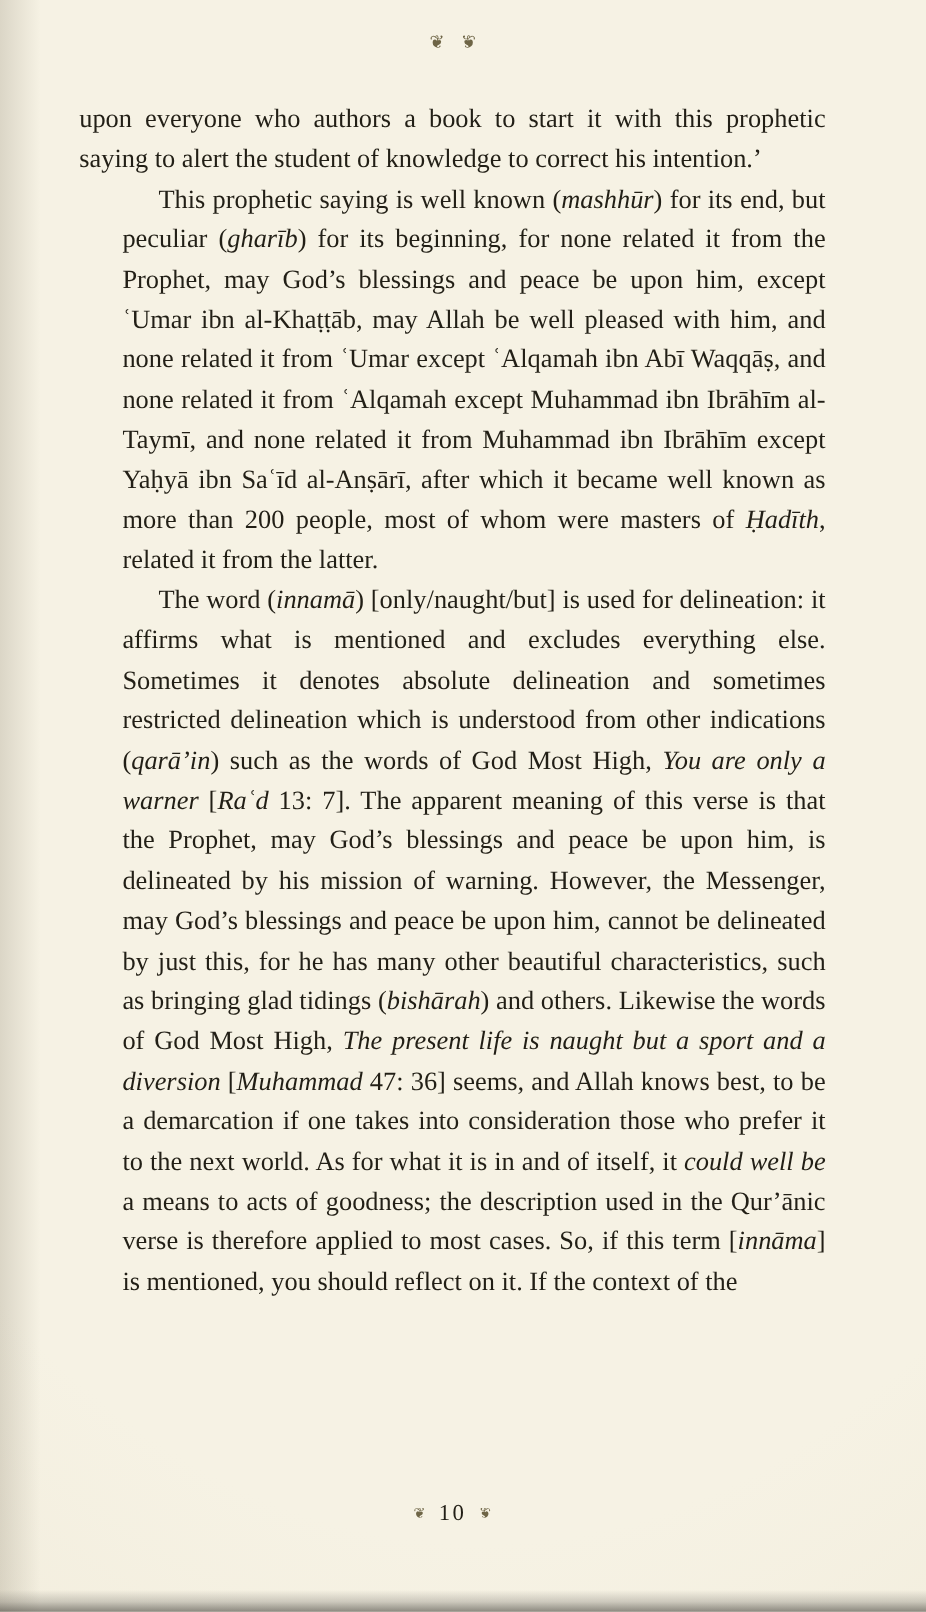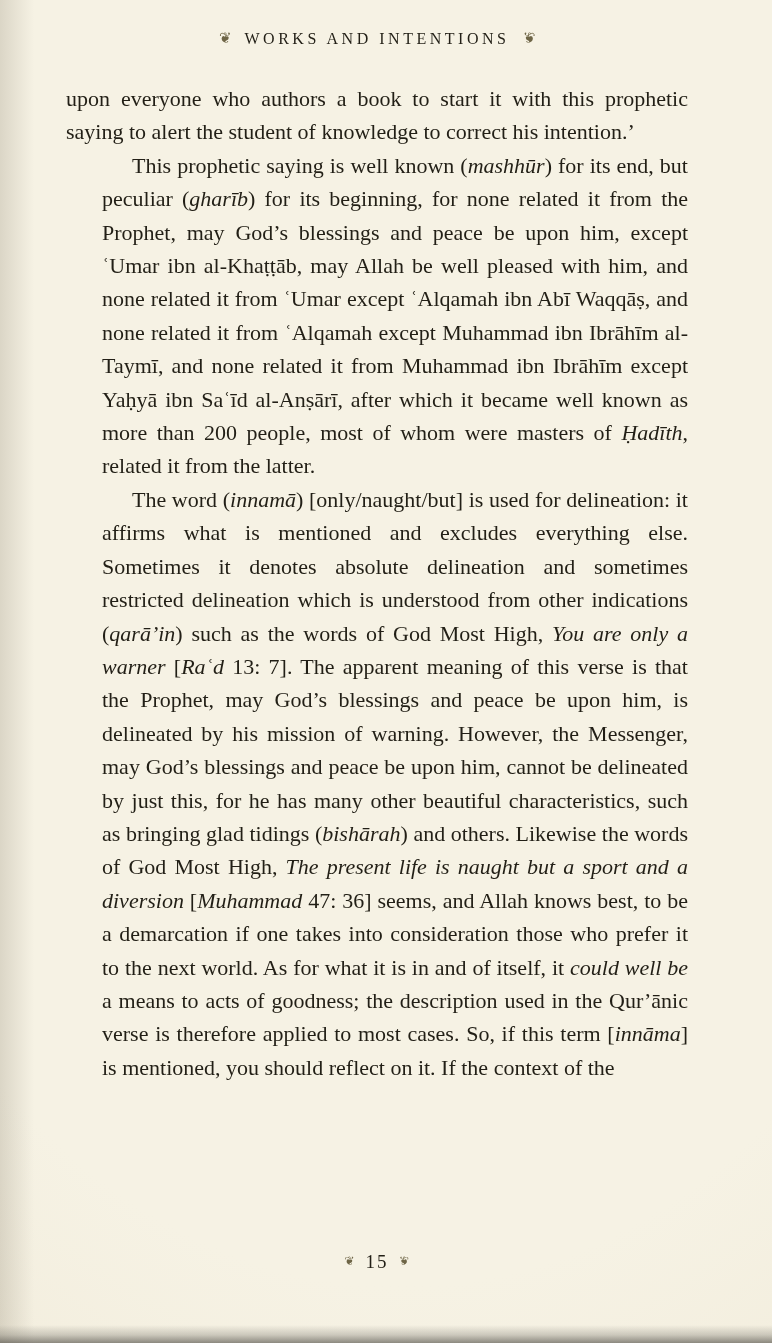--- a/index.html
+++ b/index.html
@@ -55,29 +55,28 @@
   }
   .folio .fleuron { font-size: 12px; }
 </style>
 </head>
 <body>
 
 <div class="page">
 
   <header class="running-head">
     <span class="fleuron">❦</span>
-    <span class="head-title">WORKS AND INTENTIONS</span>
     <span class="fleuron flip">❦</span>
   </header>
 
   <main class="text-block">
       <p class="para"><span class="rm">upon everyone who authors a book to start it with this prophetic saying to alert the student of knowledge to correct his intention.’</span></p>
       <p class="para indent"><span class="rm">This prophetic saying is well known (</span><span class="it">mashhūr</span><span class="rm">) for its end, but peculiar (</span><span class="it">gharīb</span><span class="rm">) for its beginning, for none related it from the Prophet, may God’s blessings and peace be upon him, except ʿUmar ibn al-Khaṭṭāb, may Allah be well pleased with him, and none related it from ʿUmar except ʿAlqamah ibn Abī Waqqāṣ, and none related it from ʿAlqamah except Muhammad ibn Ibrāhīm al-Taymī, and none related it from Muhammad ibn Ibrāhīm except Yaḥyā ibn Saʿīd al-Anṣārī, after which it became well known as more than 200 people, most of whom were masters of </span><span class="it">Ḥadīth</span><span class="rm">, related it from the latter.</span></p>
       <p class="para indent"><span class="rm">The word (</span><span class="it">innamā</span><span class="rm">) [only/naught/but] is used for delineation: it affirms what is mentioned and excludes everything else. Sometimes it denotes absolute delineation and sometimes restricted delineation which is understood from other indications (</span><span class="it">qarā’in</span><span class="rm">) such as the words of God Most High, </span><span class="it">You are only a warner</span><span class="rm"> [</span><span class="it">Raʿd</span><span class="rm"> 13: 7]. The apparent meaning of this verse is that the Prophet, may God’s blessings and peace be upon him, is delineated by his mission of warning. However, the Messenger, may God’s blessings and peace be upon him, cannot be delineated by just this, for he has many other beautiful characteristics, such as bringing glad tidings (</span><span class="it">bishārah</span><span class="rm">) and others. Likewise the words of God Most High, </span><span class="it">The present life is naught but a sport and a diversion</span><span class="rm"> [</span><span class="it">Muhammad</span><span class="rm"> 47: 36] seems, and Allah knows best, to be a demarcation if one takes into consideration those who prefer it to the next world. As for what it is in and of itself, it </span><span class="it">could well be</span><span class="rm"> a means to acts of goodness; the description used in the Qur’ānic verse is therefore applied to most cases. So, if this term [</span><span class="it">innāma</span><span class="rm">] is mentioned, you should reflect on it. If the context of the</span></p>
     </main>
 
   <footer class="folio">
     <span class="fleuron">❦</span>
-    <span class="page-num">15</span>
+    <span class="page-num">10</span>
     <span class="fleuron flip">❦</span>
   </footer>
 
 </div>
 
 </body></html>

